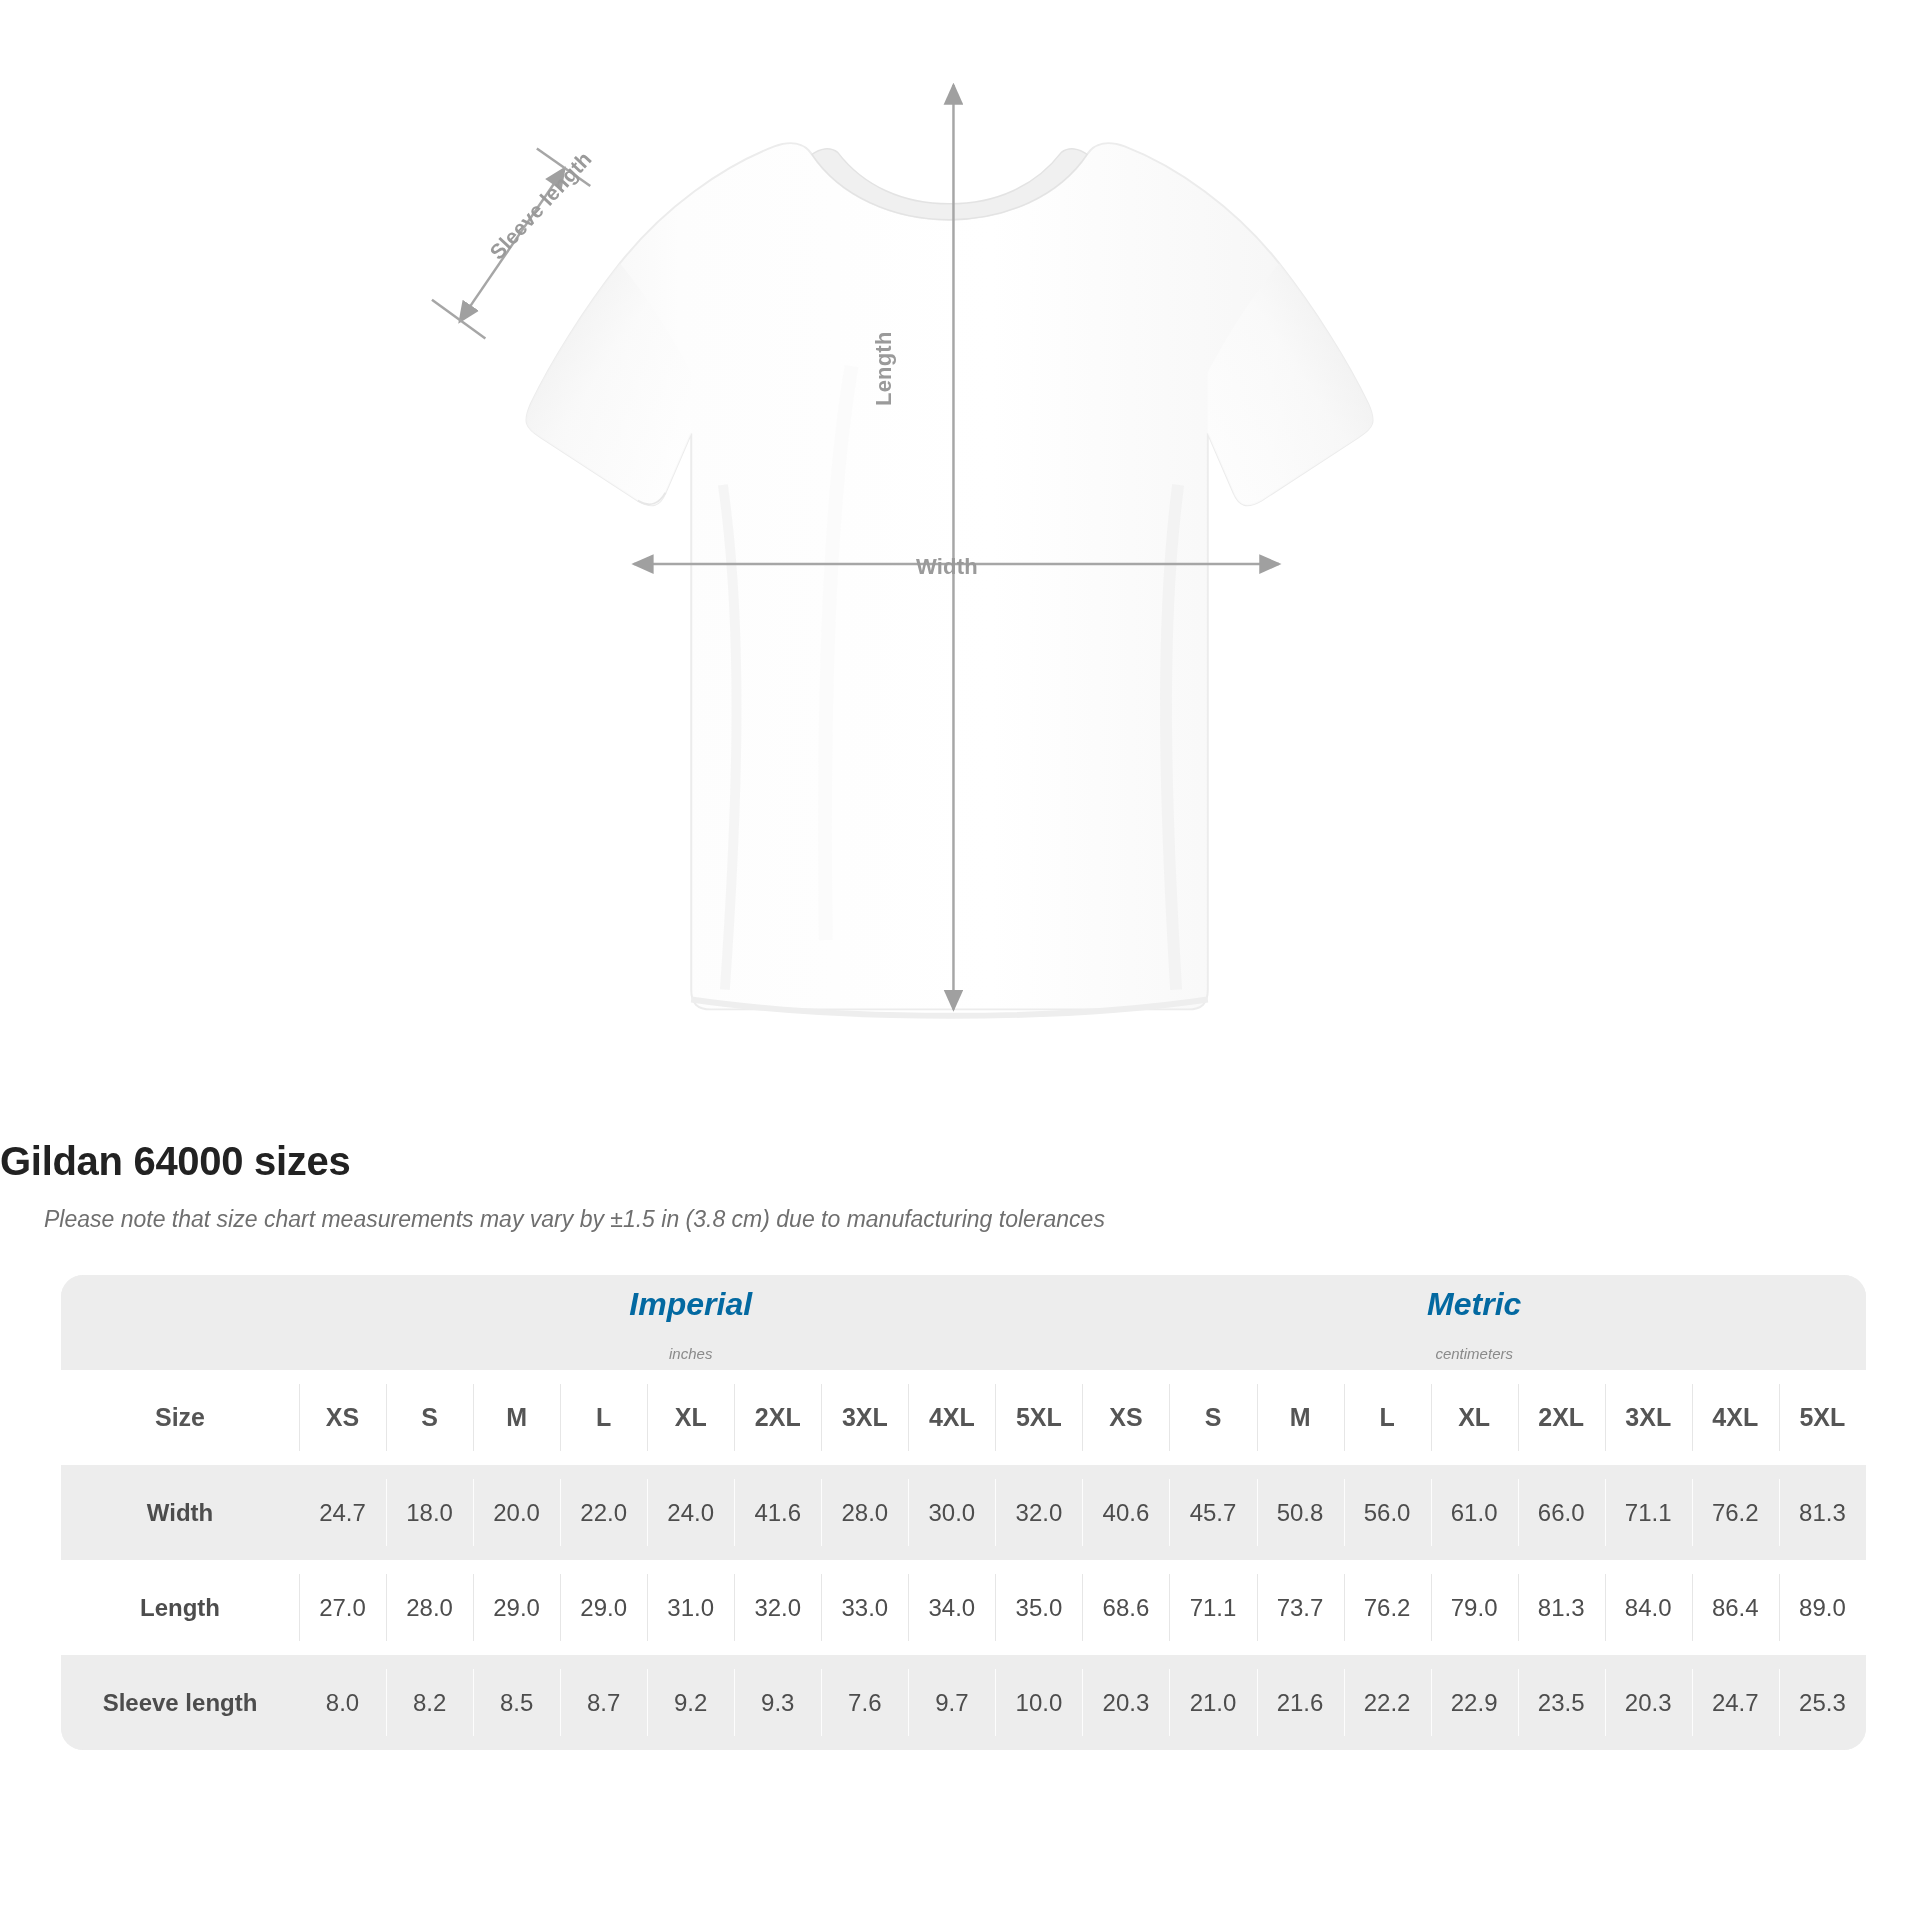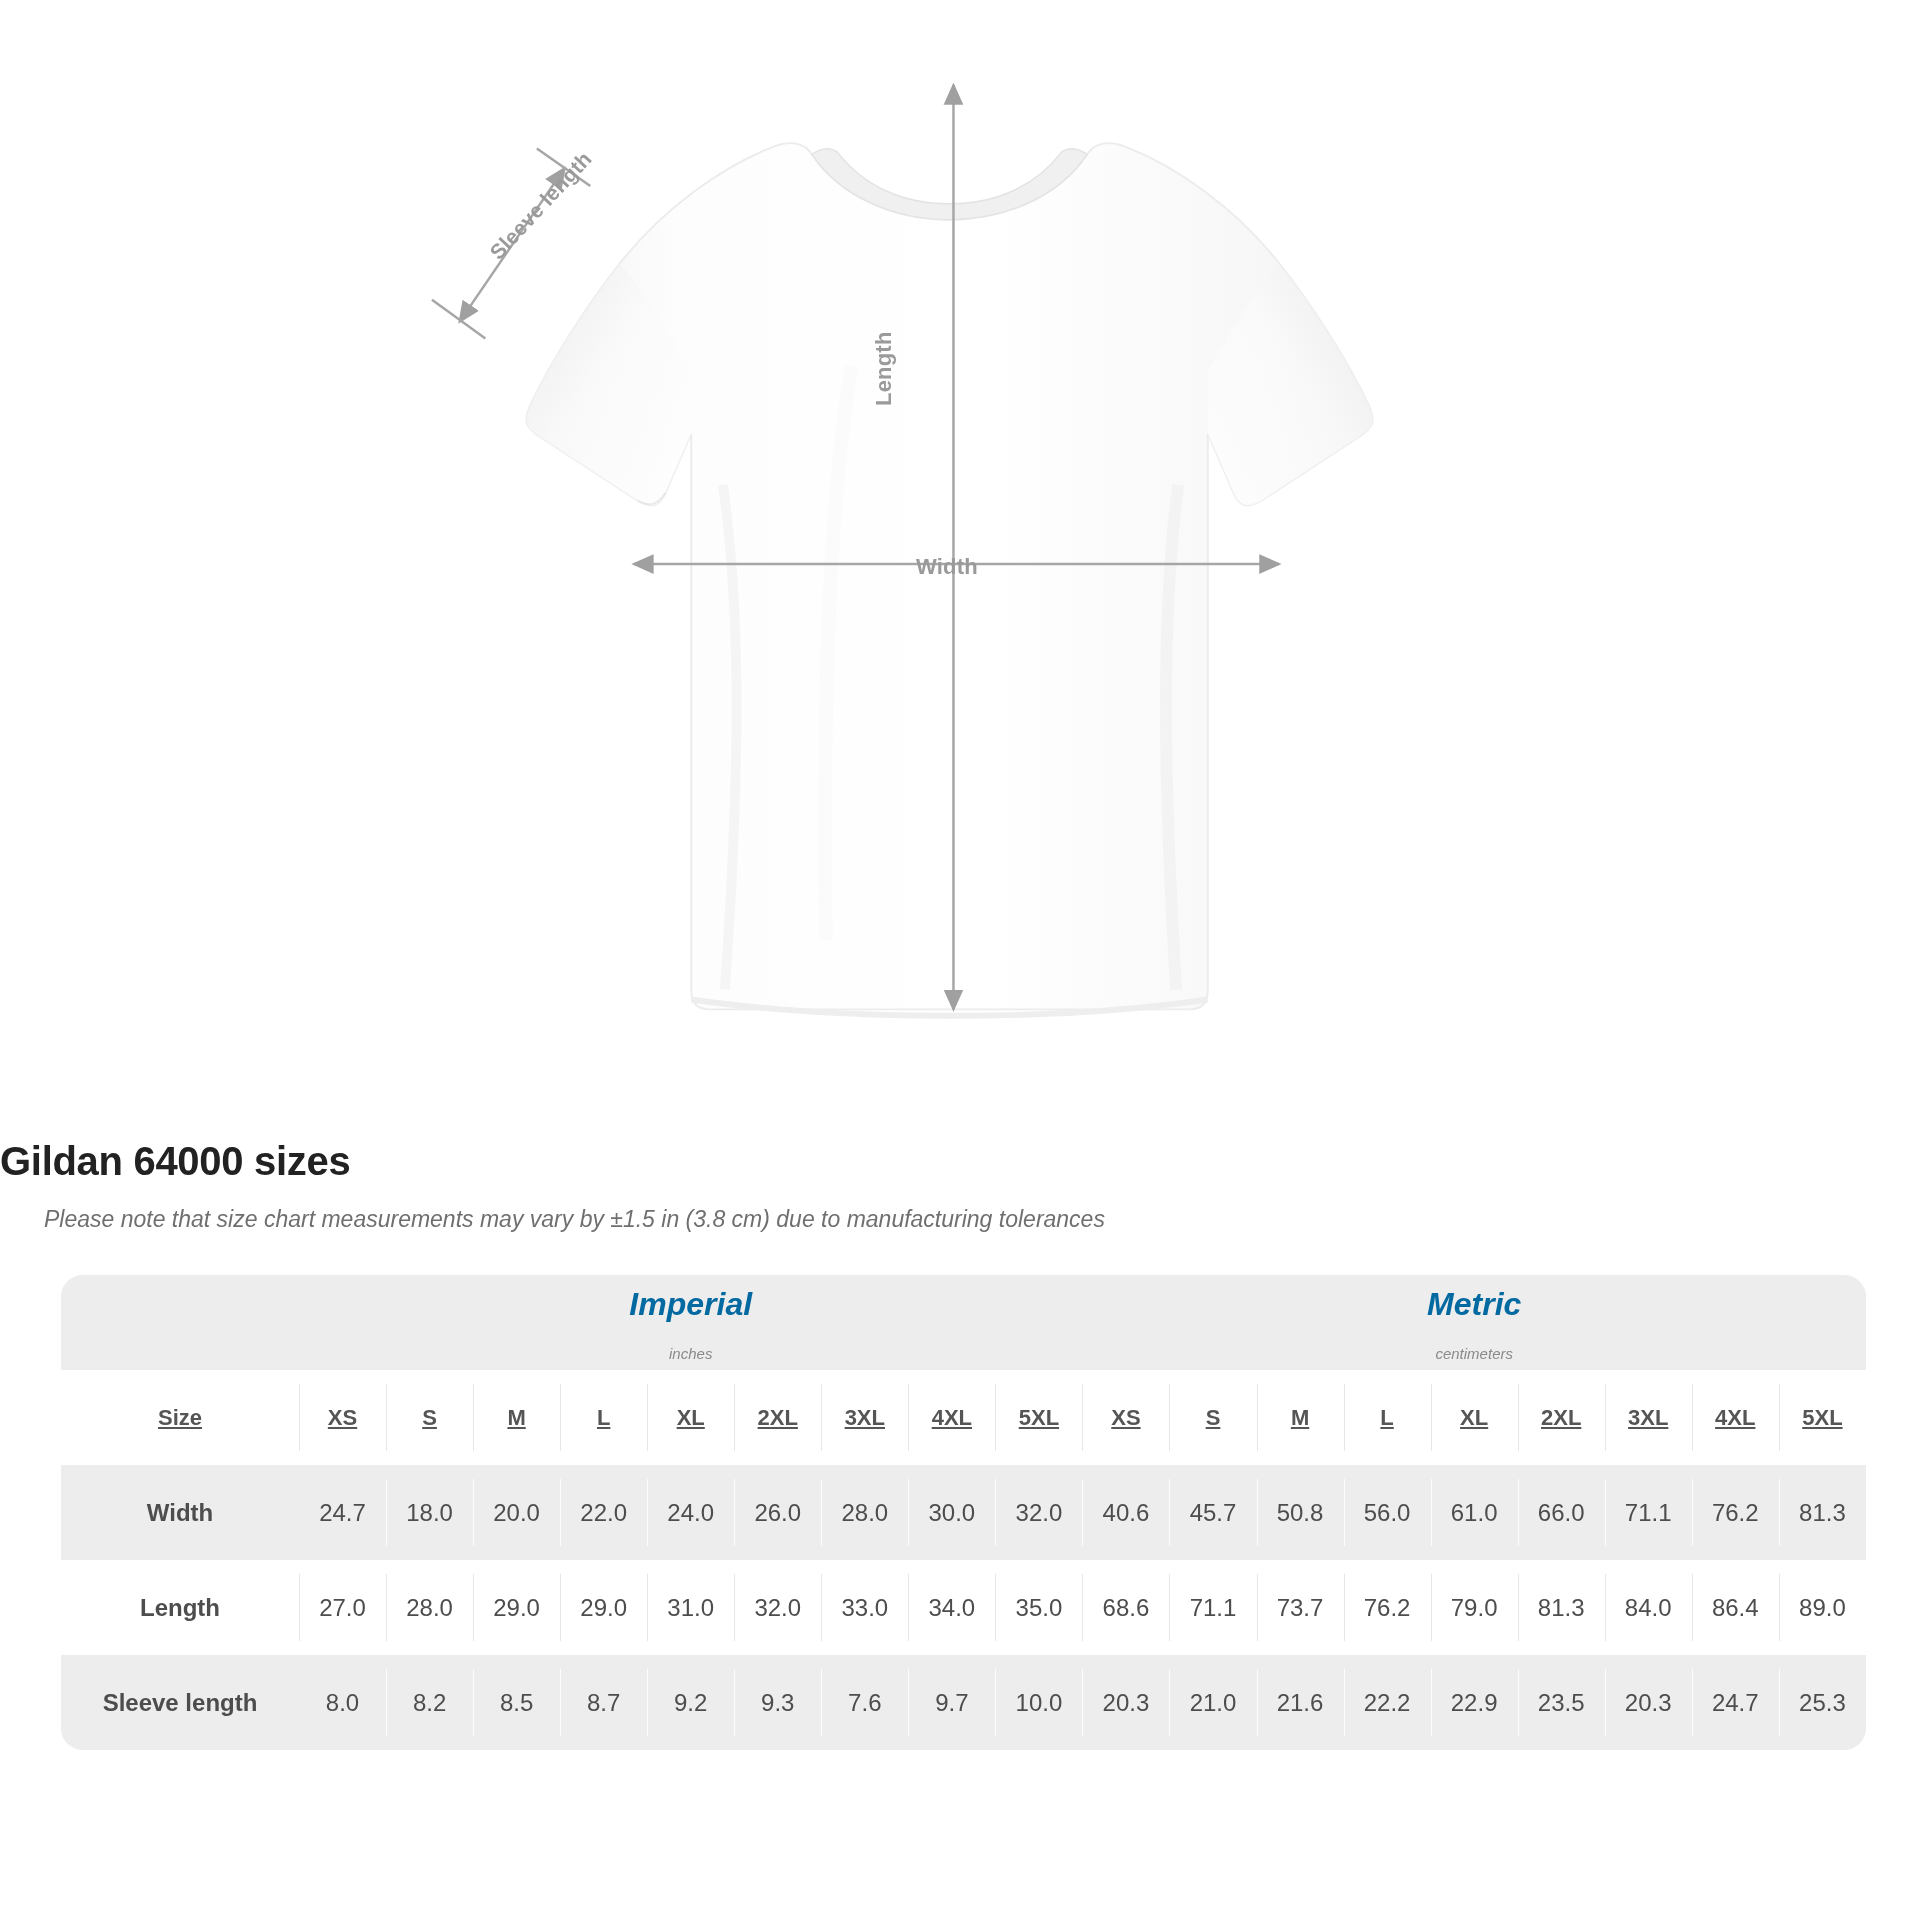--- a/index.html
+++ b/index.html
@@ -97,21 +97,21 @@
     color: #0369a1;
     line-height: 1.25;
   }
   .unit-sub {
     font-size: 15px;
     font-style: italic;
     color: #8a8a8a;
     margin-top: 21px;
   }
 
-  tr.head-row td { background: #ffffff; font-weight: bold; color: #555555; font-size: 22px; text-decoration: underline; }
+  tr.head-row td { background: #ffffff; font-weight: bold; color: #555555; font-size: 25px; }
   tr.head-row td.rowlabel { background: #ffffff; }
 
   tr.row-a td { background: #ededed; }
   tr.row-b td { background: #ffffff; }
 
   td.rowlabel { font-weight: bold; color: #4a4a4a; font-size: 25px; }
 
   td.cell { position: relative; }
   td.cell::before {
     content: "";
@@ -260,21 +260,21 @@
         <td class="cell">5XL</td>
       </tr>
 
       <tr class="row-a">
         <td class="rowlabel">Width</td>
         <td class="cell first-of-group">24.7</td>
         <td class="cell">18.0</td>
         <td class="cell">20.0</td>
         <td class="cell">22.0</td>
         <td class="cell">24.0</td>
-        <td class="cell">26.0</td>
+        <td class="cell">41.6</td>
         <td class="cell">28.0</td>
         <td class="cell">30.0</td>
         <td class="cell">32.0</td>
         <td class="cell">40.6</td>
         <td class="cell">45.7</td>
         <td class="cell">50.8</td>
         <td class="cell">56.0</td>
         <td class="cell">61.0</td>
         <td class="cell">66.0</td>
         <td class="cell">71.1</td>

